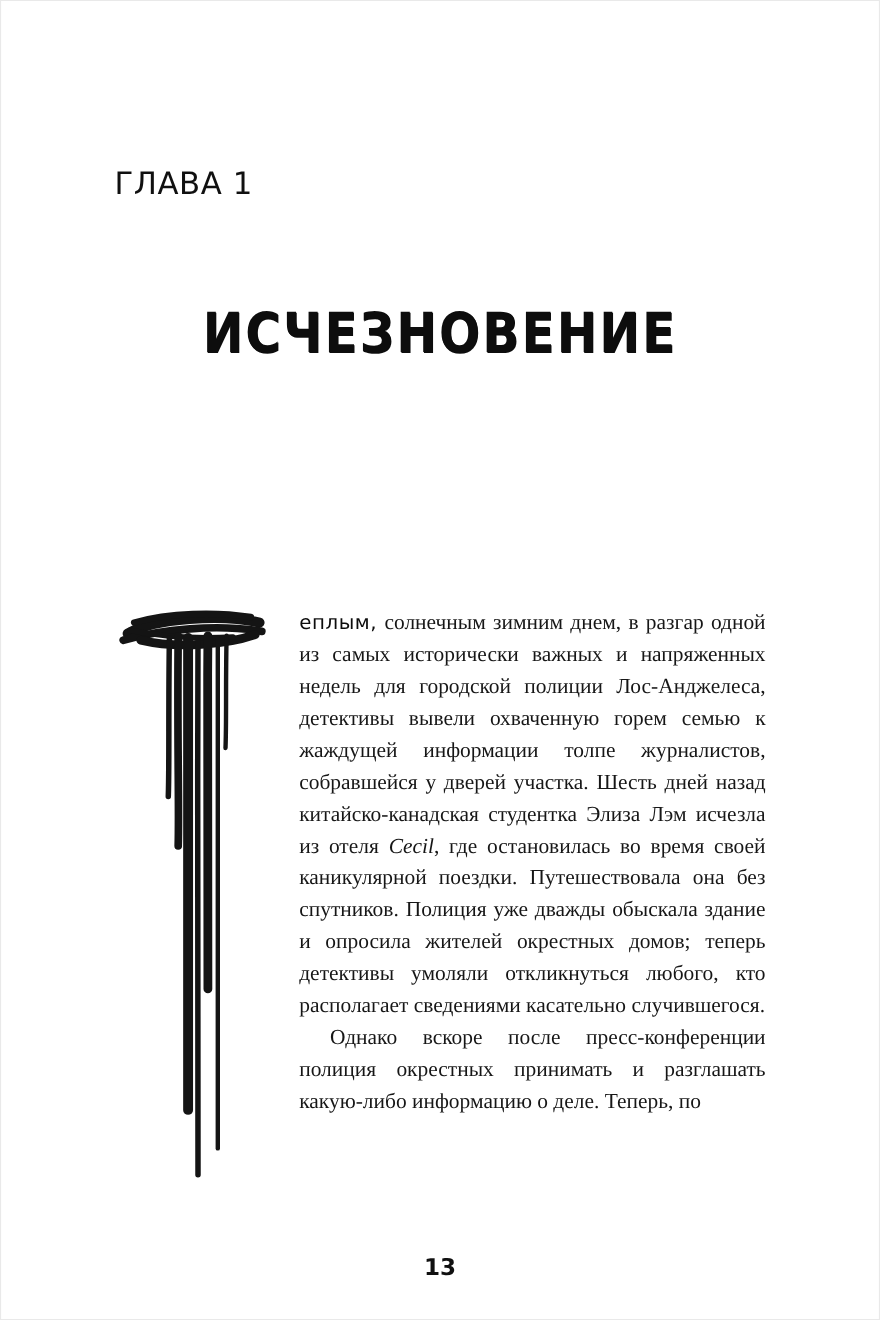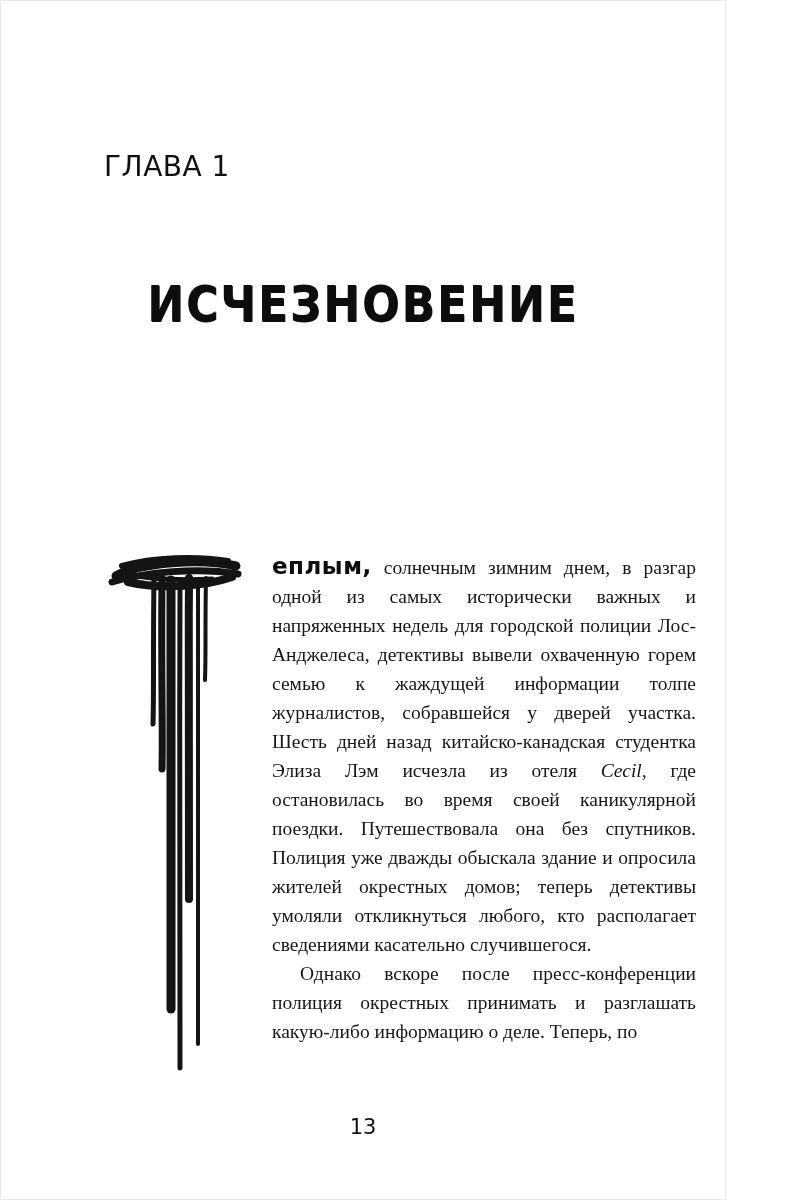--- a/index.html
+++ b/index.html
@@ -1,25 +1,24 @@
 <!DOCTYPE html>
 <html lang="ru"><head>
 <meta charset="utf-8">
 <style>
   html, body { margin: 0; padding: 0; background: #ffffff; }
   .page {
     position: relative;
-    width: 700px;
+    width: 800px;
     height: 1200px;
     background: #ffffff;
     color: #141414;
     font-family: "Liberation Serif", serif;
     overflow: hidden;
     box-shadow: inset 0 0 0 1px #e9e9e9;
-    padding-left: 26px;
   }
   .chapter-label {
     position: absolute;
     left: 104px;
     top: 150px;
     font-family: "DejaVu Sans", sans-serif;
     font-size: 28px;
     letter-spacing: 0.5px;
     color: #101010;
   }
@@ -54,33 +53,33 @@
   .text-col p {
     margin: 0;
     font-size: 19.5px;
     line-height: 29px;
     text-align: justify;
     color: #161616;
   }
   .para-indent { text-indent: 28px; }
   .lead-word {
     font-family: "DejaVu Sans", sans-serif;
-    font-weight: bold;
-    font-size: 23px;
+    font-weight: normal;
+    font-size: 18px;
     letter-spacing: 0.5px;
     color: #0d0d0d;
   }
   .page-number {
     position: absolute;
     left: 0;
-    bottom: 61px;
+    bottom: 36px;
     width: 100%;
     text-align: center;
     font-family: "DejaVu Sans", sans-serif;
-    font-weight: normal;
+    font-weight: bold;
     font-size: 21px;
     color: #101010;
   }
   .sr-only {
     position: absolute;
     width: 1px; height: 1px;
     overflow: hidden;
     clip: rect(0 0 0 0);
     white-space: nowrap;
   }

